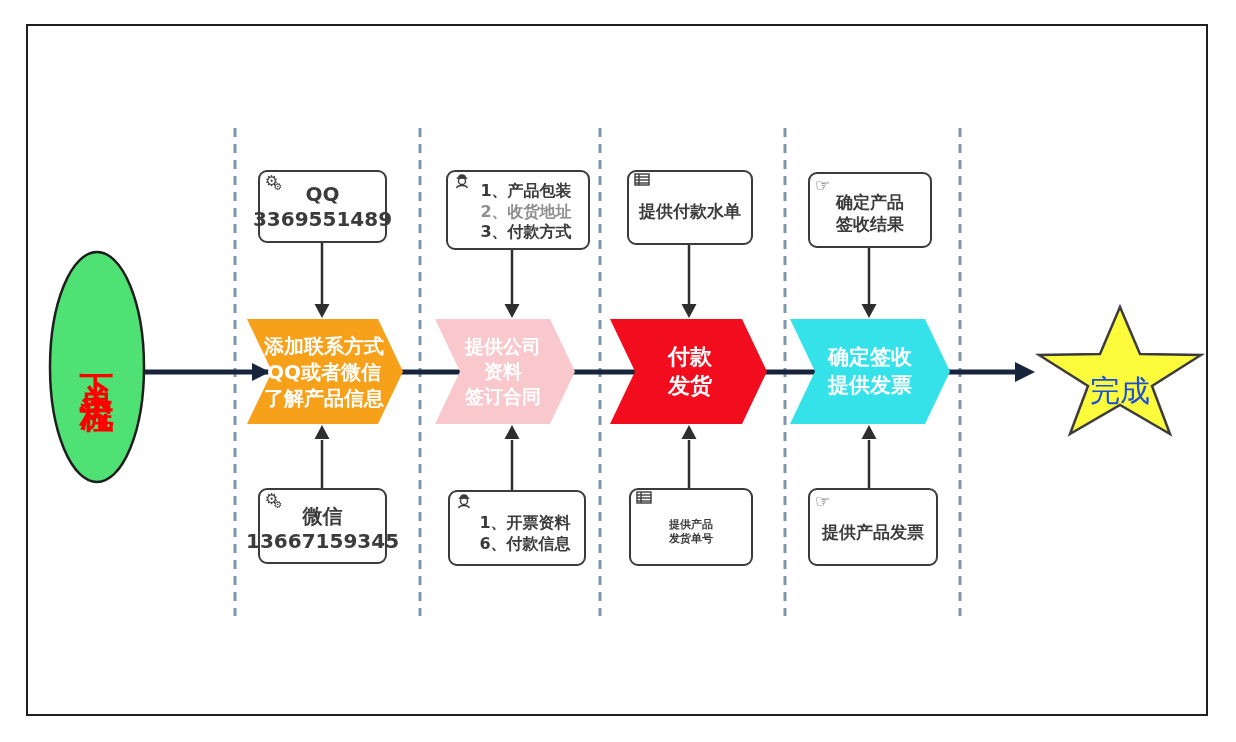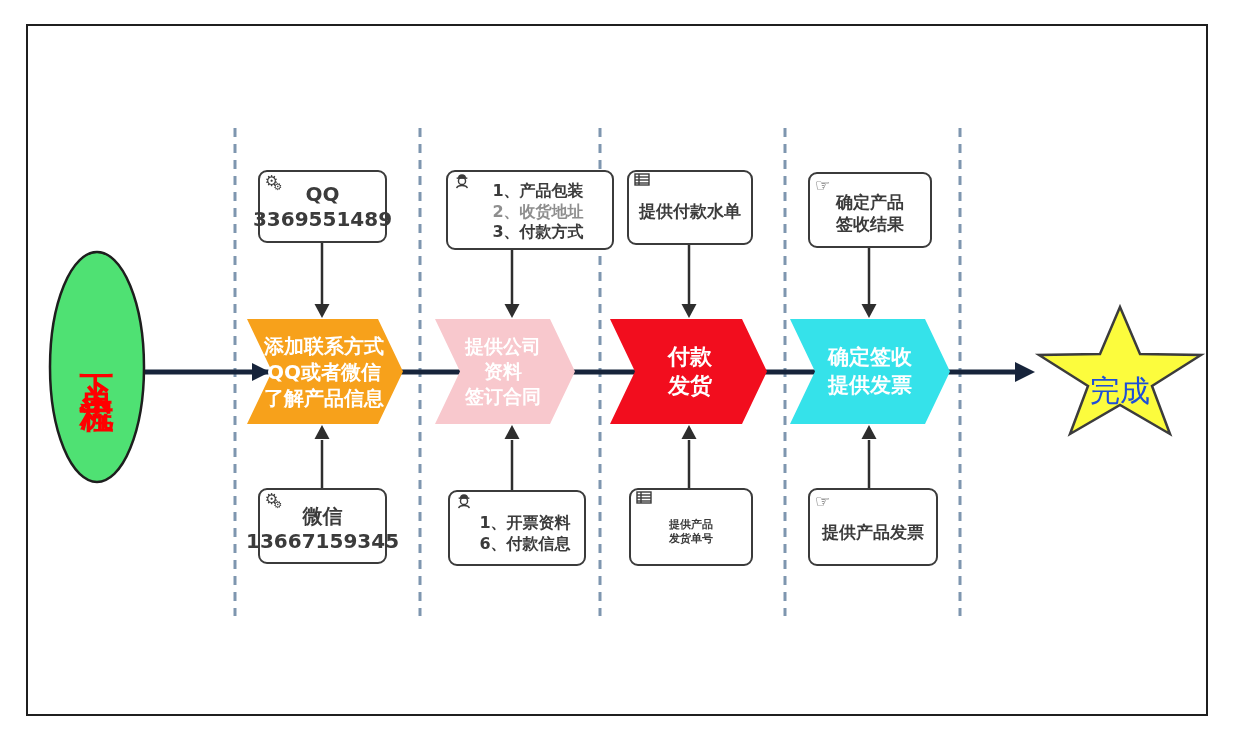--- a/index.html
+++ b/index.html
@@ -104,21 +104,21 @@
   <div class="overlay star-label" style="left:1070px;top:371px;width:100px;">完成</div>
 
   <div class="note" style="left:258px;top:170px;width:129px;height:73px;">
     <span class="ic"><span class="g1">⚙</span><span class="g2">⚙</span></span>
     <div class="note-lines big">
       <div>QQ</div>
       <div>3369551489</div>
     </div>
   </div>
 
-  <div class="note" style="left:446px;top:170px;width:168px;height:80px;">
+  <div class="note" style="left:446px;top:170px;width:144px;height:80px;">
     <span class="ic">
       <svg width="18" height="16" viewBox="0 0 20 18" fill="none" stroke="#3b3b3b" stroke-width="1.6">
         <circle cx="10" cy="9" r="4"></circle>
         <path d="M4,17 C5,13 15,13 16,17"></path>
         <path d="M5.5,5.5 a4.5,4 0 0 1 9,0" fill="#3b3b3b" stroke="none"></path>
         <line x1="4" y1="5.8" x2="16" y2="5.8"></line>
       </svg>
     </span>
     <div class="note-lines listy">
       <div>1、产品包装</div>

